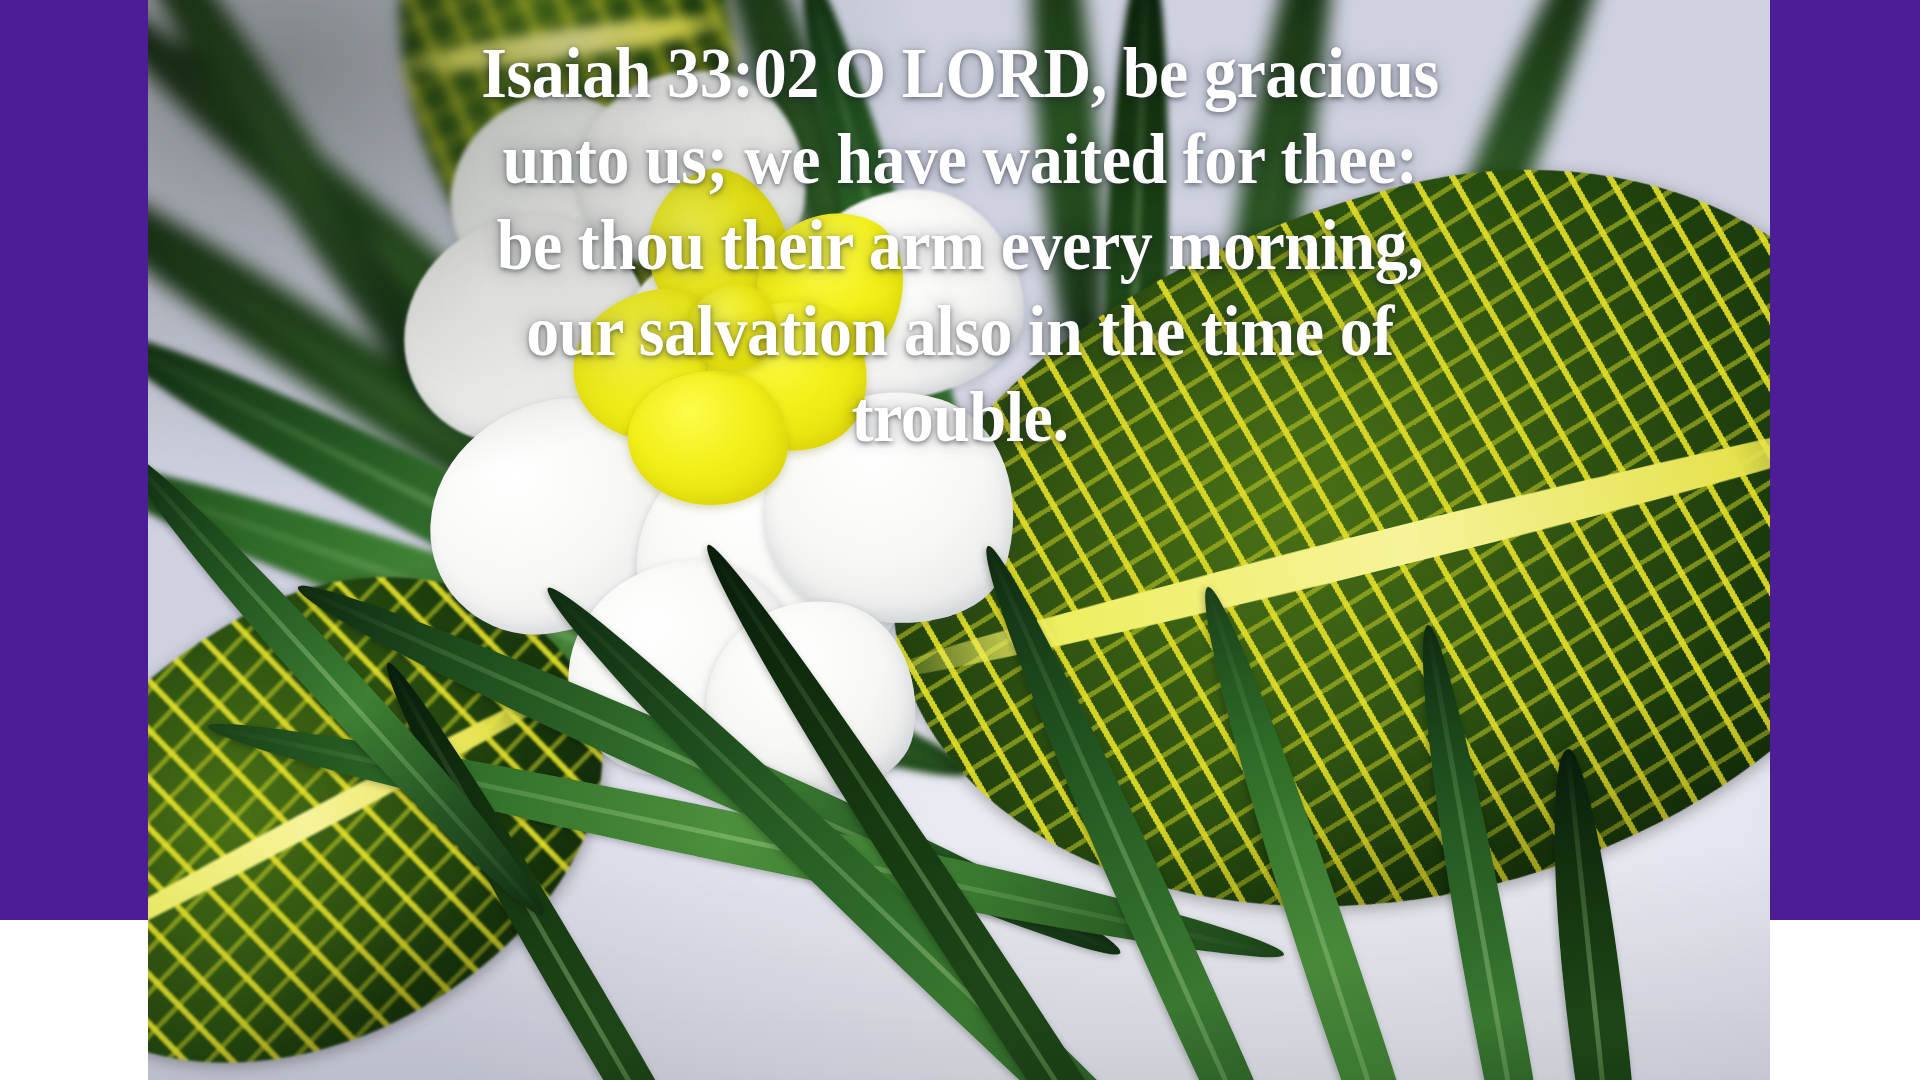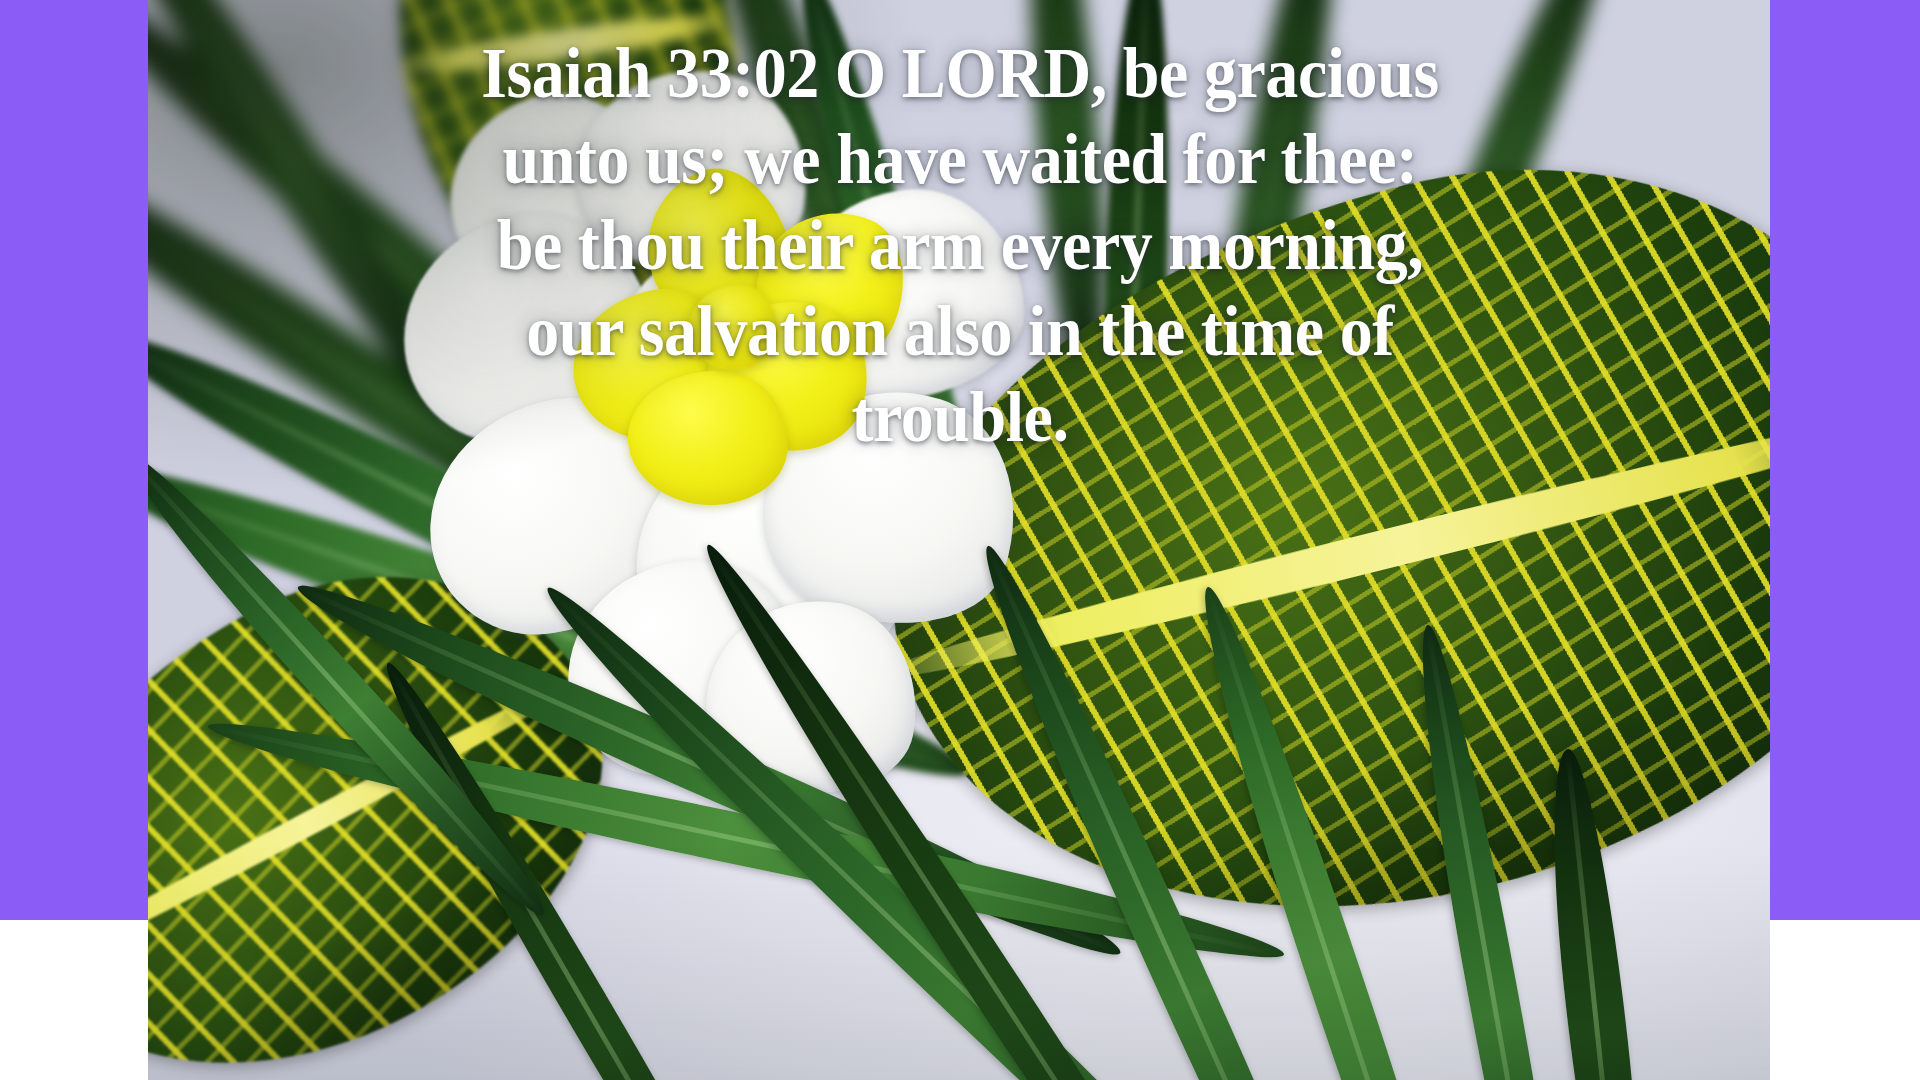--- a/index.html
+++ b/index.html
@@ -9,21 +9,21 @@
     height: 1080px;
     background: #ffffff;
     overflow: hidden;
     font-family: "Liberation Serif", serif;
   }
 
   #page {
     position: relative;
     width: 1920px;
     height: 920px;
-    background: #8b5cf6;
+    background: #4c1d95;
   }
 
   
   .photo-card {
     position: absolute;
     left: 148px;
     top: 0px;
     width: 1622px;
     height: 1080px;
     overflow: hidden;

